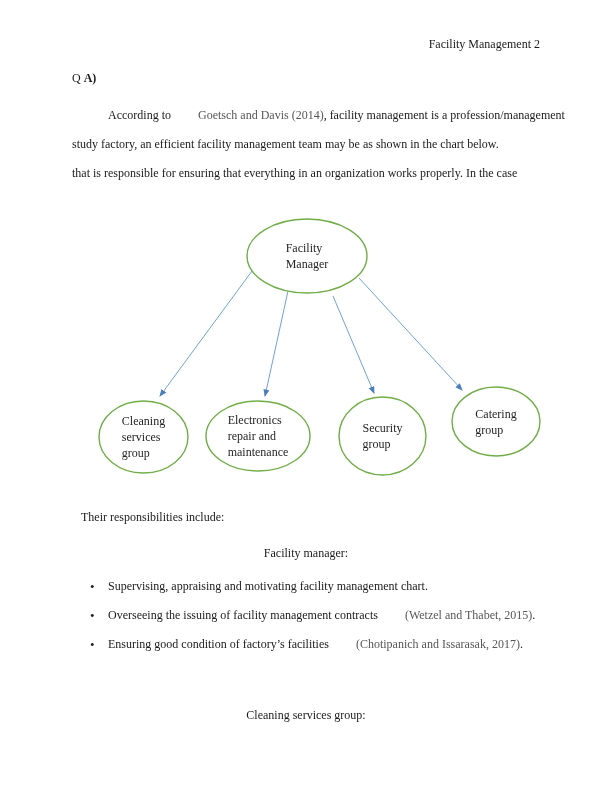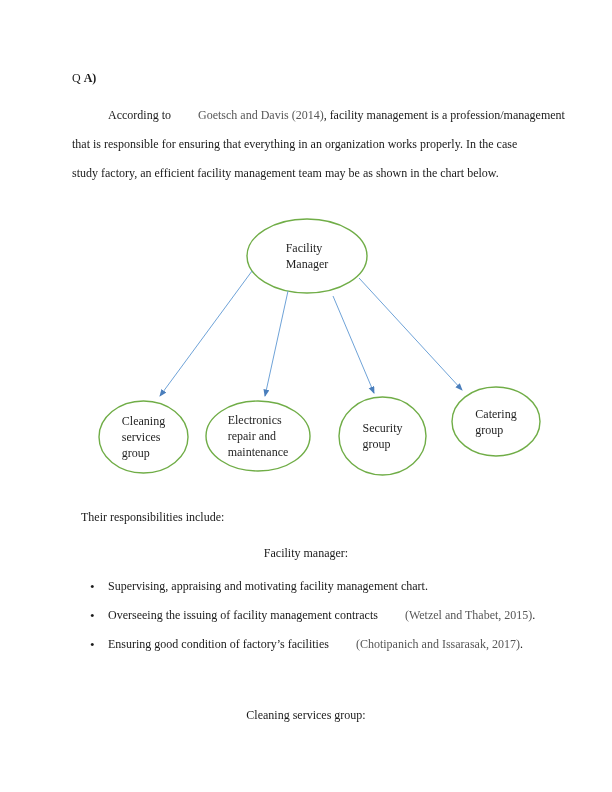--- a/index.html
+++ b/index.html
@@ -57,31 +57,32 @@
     content:"\2022";
     position:absolute;left:0;top:0;
     font-size:13px;
   }
 </style>
 </head>
 <body>
 
 <div class="page">
 
+  <div class="abs header-right">Facility Management 2</div>
 
   <div class="abs question">
     <span>Q </span><span class="q-label">A)</span>
   </div>
 
   <div class="abs para">
     <div class="pline indent">
       <span>According to </span><span class="cite">Goetsch and Davis (2014)</span><span>, facility management is a profession/management</span>
     </div>
+    <div class="pline">study factory, an efficient facility management team may be as shown in the chart below.</div>
     <div class="pline">that is responsible for ensuring that everything in an organization works properly. In the case</div>
-    <div class="pline">study factory, an efficient facility management team may be as shown in the chart below.</div>
   </div>
 
   <svg class="abs diagram-svg" viewBox="0 0 612 792" xmlns="http://www.w3.org/2000/svg">
     <defs>
       <marker id="ah" markerWidth="9" markerHeight="8" refX="6.5" refY="3" orient="auto">
         <path d="M0,0 L7.5,3 L0,6 z" fill="#4a7ebc"></path>
       </marker>
     </defs>
 
     <ellipse cx="307" cy="256" rx="60" ry="37" fill="none" stroke-width="1.4" stroke="#70ad47"></ellipse>

